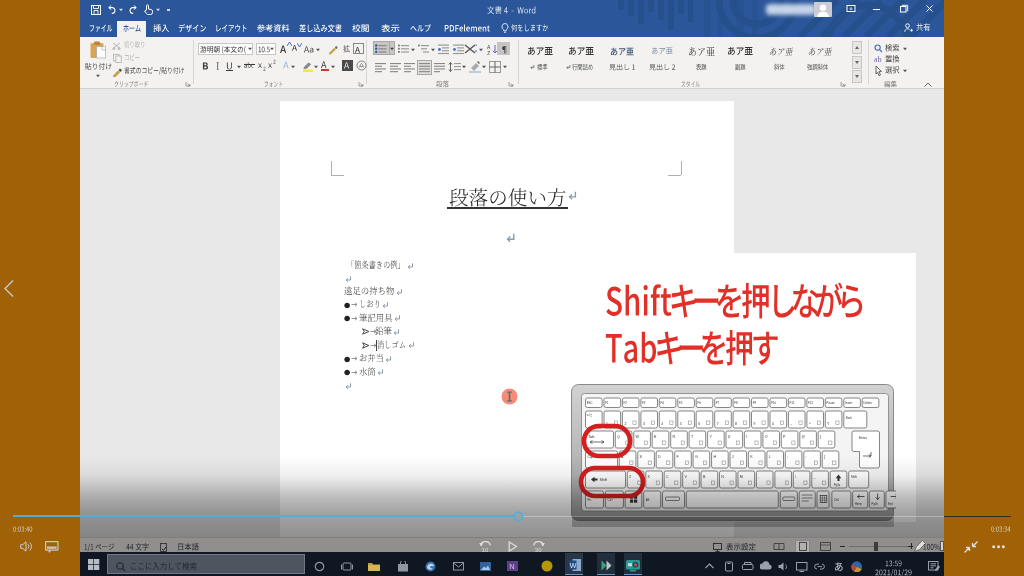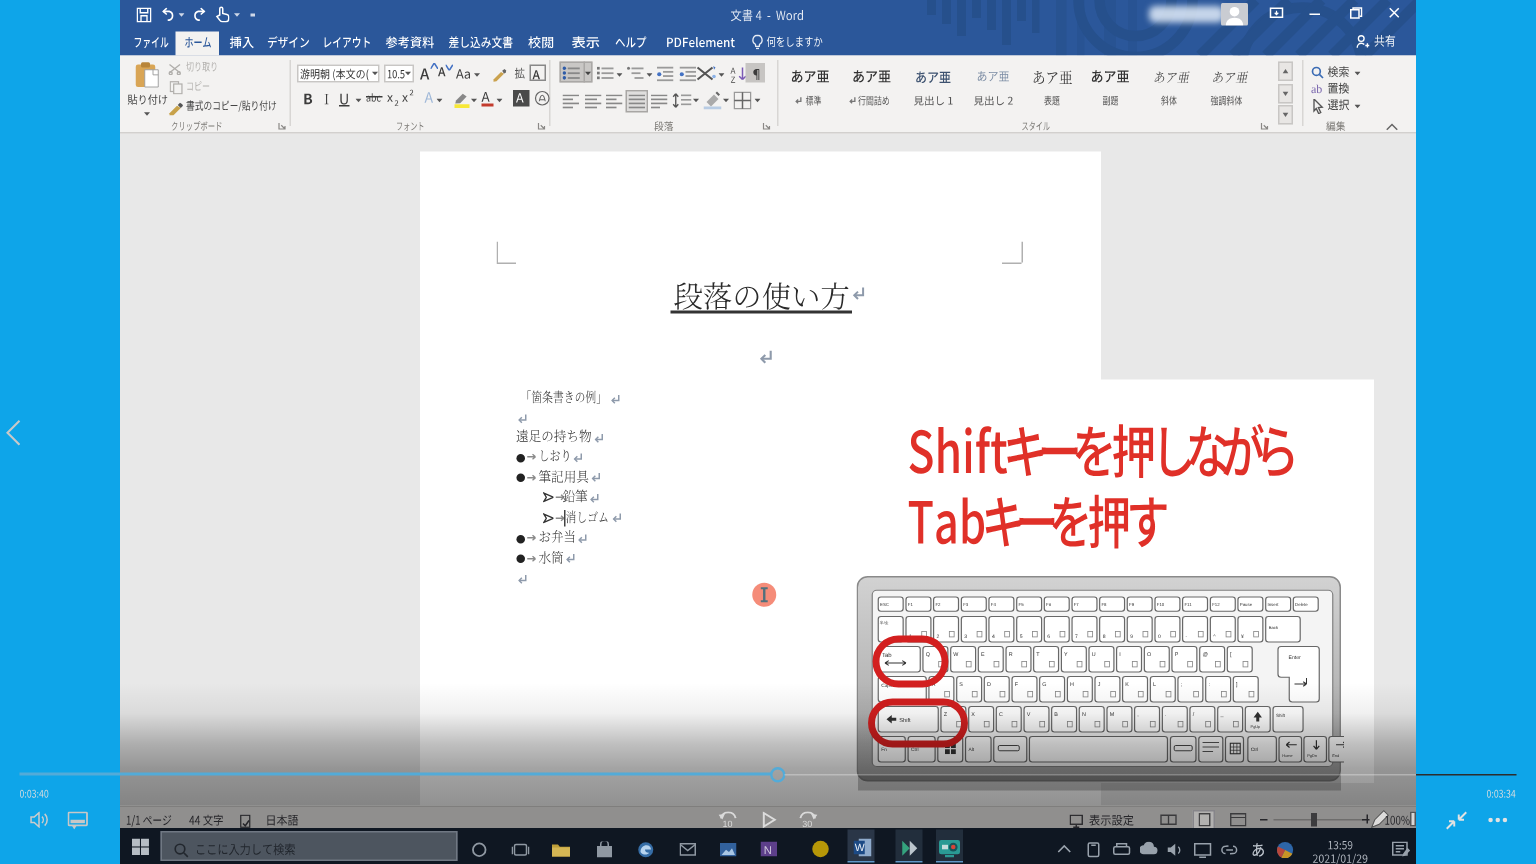--- a/index.html
+++ b/index.html
@@ -1,14 +1,14 @@
 <!DOCTYPE html>
 <html><head><meta charset="utf-8"><style>
 html,body{margin:0;padding:0;background:#000;width:1024px;height:576px;overflow:hidden}
-#wrap{position:absolute;left:0;top:0;width:1024px;height:576px;background:#0ea5e9;font-family:"Liberation Sans",sans-serif}
+#wrap{position:absolute;left:0;top:0;width:1024px;height:576px;background:#a16207;font-family:"Liberation Sans",sans-serif}
 div,svg{box-sizing:border-box}
 </style></head><body>
 <div id="wrap">
     <div style="position:absolute;left:80px;top:0;width:864px;height:576px;background:#e8e8e8"></div>
     <div style="position:absolute;left:80px;top:0;width:864px;height:37px;background:#2b579a"></div>
     <svg style="position:absolute;left:600px;top:0" width="344" height="37">
 <g fill="#26508c">
 <rect x="18" y="0" width="6" height="10"></rect>
         <rect x="28" y="0" width="6" height="16"></rect>
         <rect x="38" y="0" width="6" height="24"></rect>

